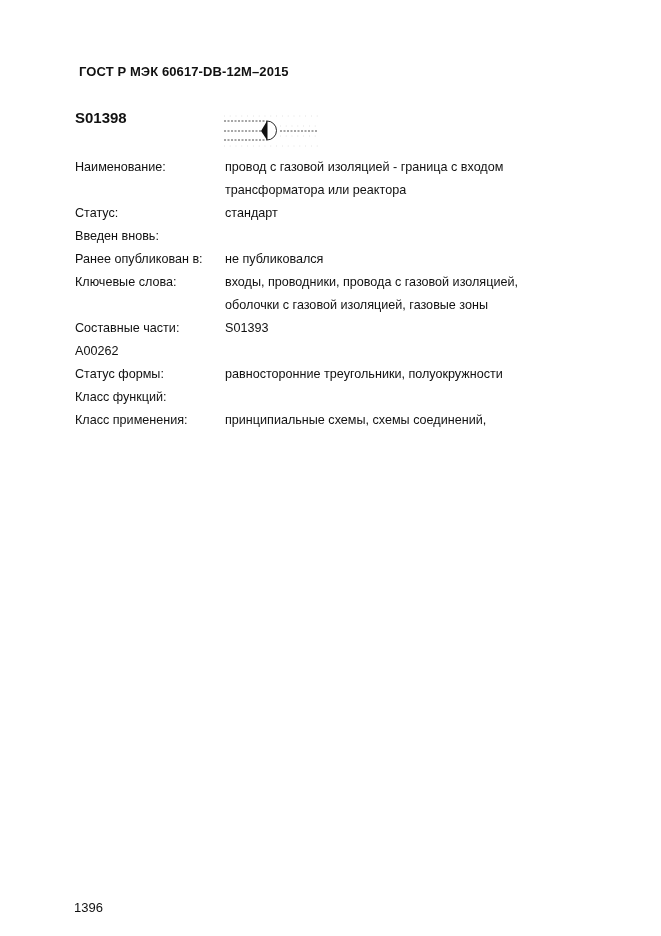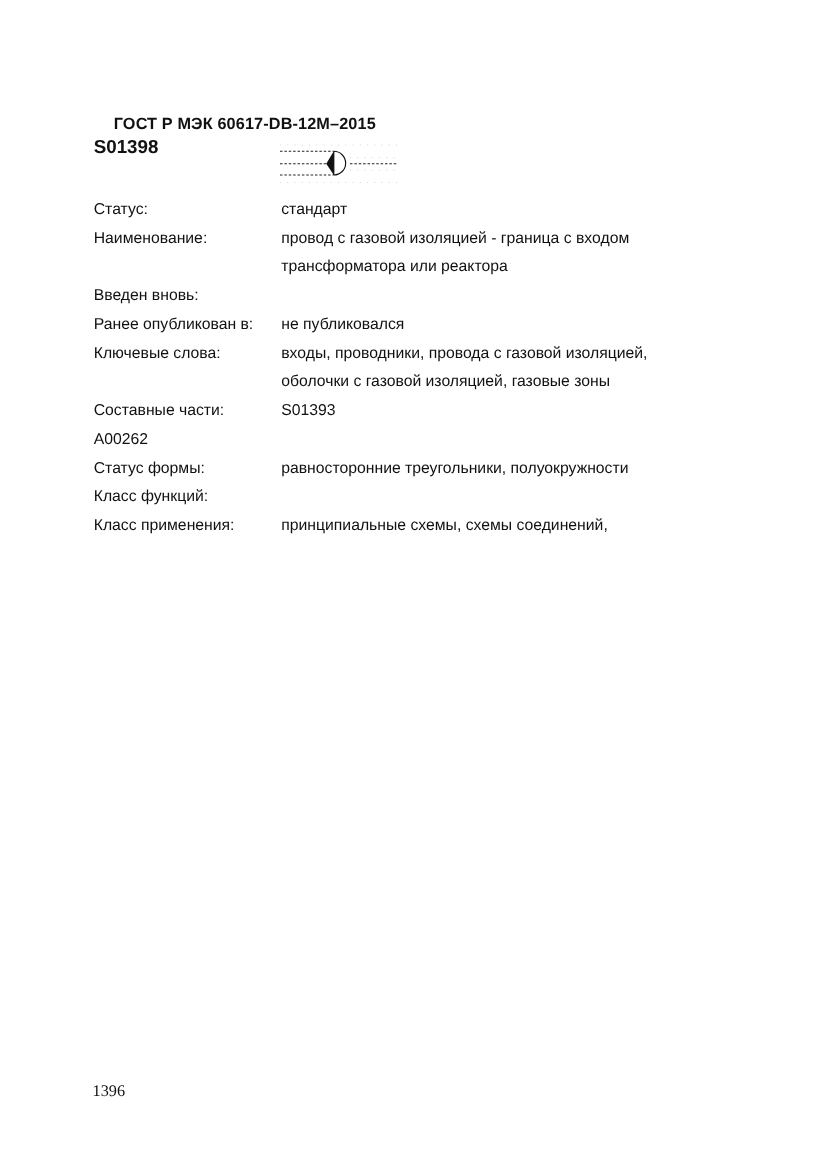--- a/index.html
+++ b/index.html
@@ -1,25 +1,25 @@
 <!DOCTYPE html>
 <html><head>
   <meta charset="utf-8">
   <style>
     html, body { margin: 0; padding: 0; background: #ffffff; }
     body { width: 661px; height: 936px; position: relative; overflow: hidden;
            font-family: "Liberation Sans", sans-serif; color: #111; }
-    .header { position: absolute; left: 91px; top: 64px; font-size: 13px; font-weight: bold; letter-spacing: 0.1px; margin-top: 27px; }
+    .header { position: absolute; left: 79px; top: 64px; font-size: 13px; font-weight: bold; letter-spacing: 0.1px; }
     .code { position: absolute; left: 75px; top: 109px; font-size: 15px; font-weight: bold; }
     .symbol { position: absolute; left: 222px; top: 113px; width: 100px; height: 34px; }
     .rows { position: absolute; left: 75px; top: 156px; font-size: 12.6px; }
     .row { display: flex; line-height: 23px; }
     .label { width: 150px; flex: none; }
     .value { width: 330px; }
-    .page-num { position: absolute; left: 74px; top: 865px; font-size: 13px; font-family: Liberation Serif, serif; }
+    .page-num { position: absolute; left: 74px; top: 900px; font-size: 13px; }
   </style>
 </head>
 <body>
 
 <div class="header">ГОСТ Р МЭК 60617-DB-12M–2015</div>
 
 <div class="code">S01398</div>
 
 <div class="symbol">
   <svg width="100" height="34" viewBox="0 0 100 34">
@@ -36,29 +36,29 @@
       <line x1="2" y1="33" x2="96" y2="33"></line>
     </g>
     <path d="M45,8 A9.5,9.5 0 0 1 45,27" fill="#fff" stroke="#111" stroke-width="0.9"></path>
     <polygon points="45,8 39,18 45,27" fill="#111"></polygon>
     <line x1="45" y1="8" x2="45" y2="27" stroke="#111" stroke-width="1"></line>
   </svg>
 </div>
 
 <div class="rows">
   <div class="row">
-    <div class="label">Статус:</div>
-    <div class="value">стандарт</div>
-  </div>
-  <div class="row">
     <div class="label">Наименование:</div>
     <div class="value">
       <div>провод с газовой изоляцией - граница с входом</div>
       <div>трансформатора или реактора</div>
     </div>
+  </div>
+  <div class="row">
+    <div class="label">Статус:</div>
+    <div class="value">стандарт</div>
   </div>
   <div class="row">
     <div class="label">Введен вновь:</div>
   </div>
   <div class="row">
     <div class="label">Ранее опубликован в:</div>
     <div class="value">не публиковался</div>
   </div>
   <div class="row">
     <div class="label">Ключевые слова:</div>

